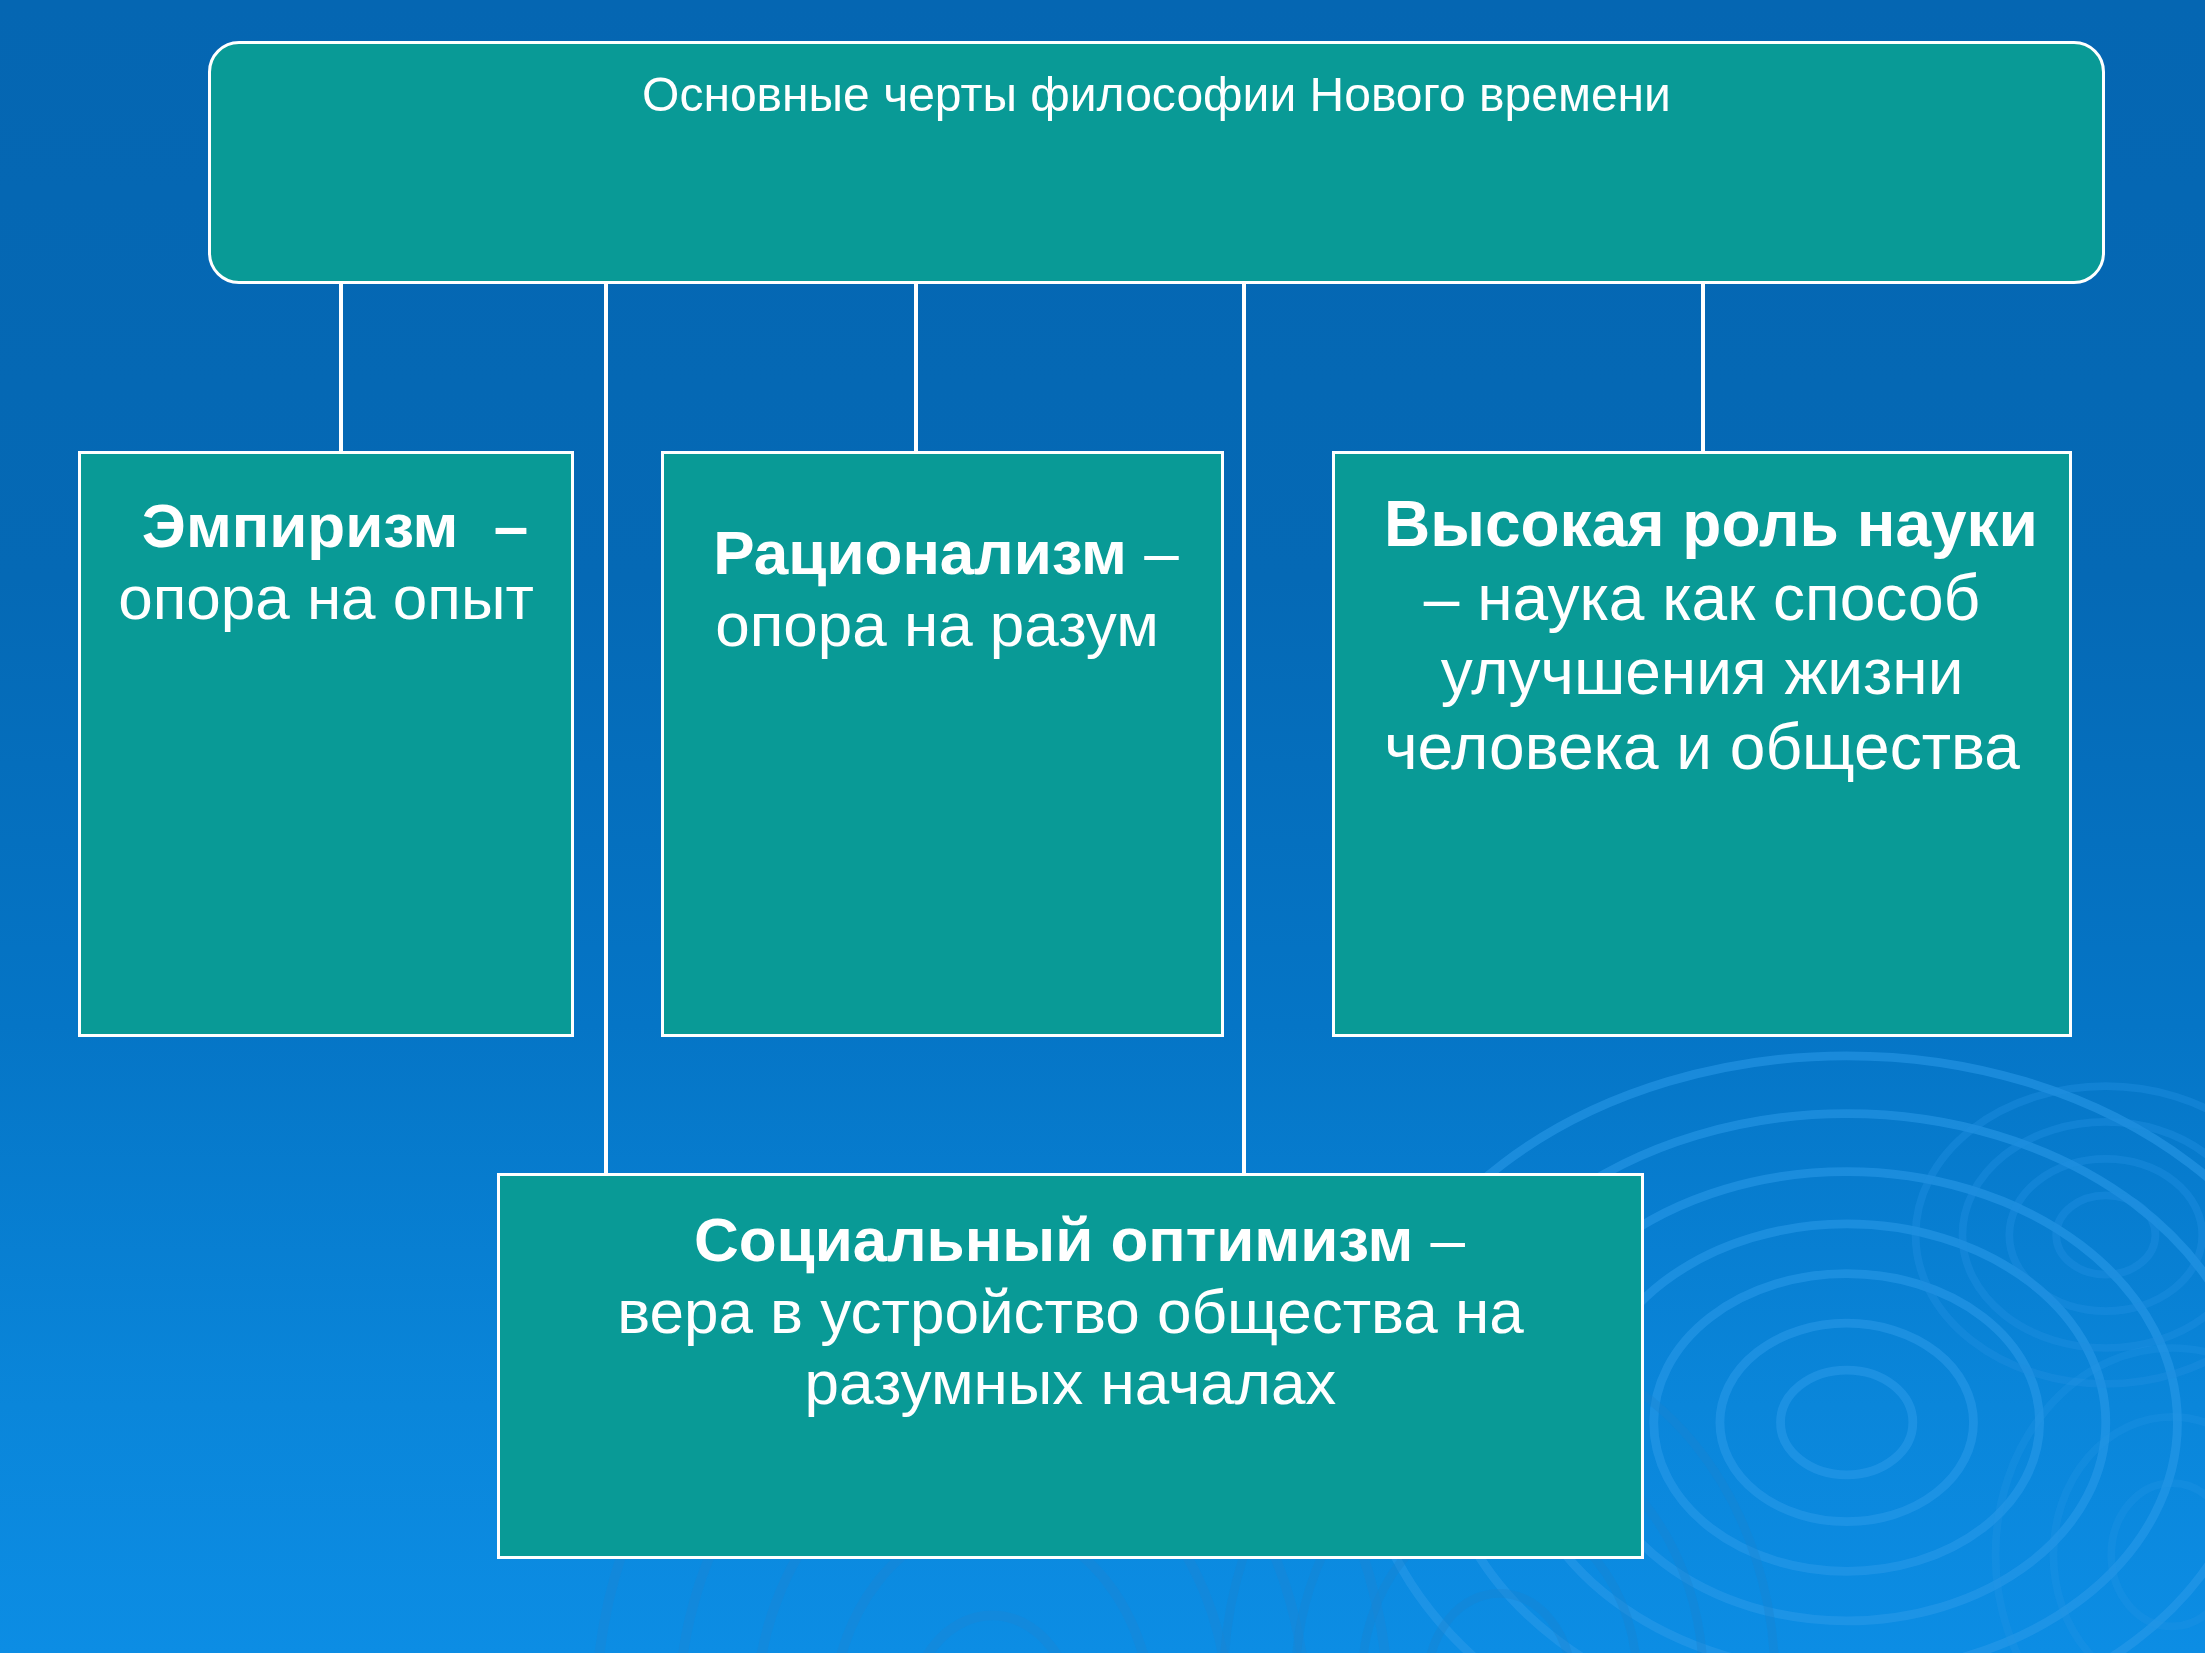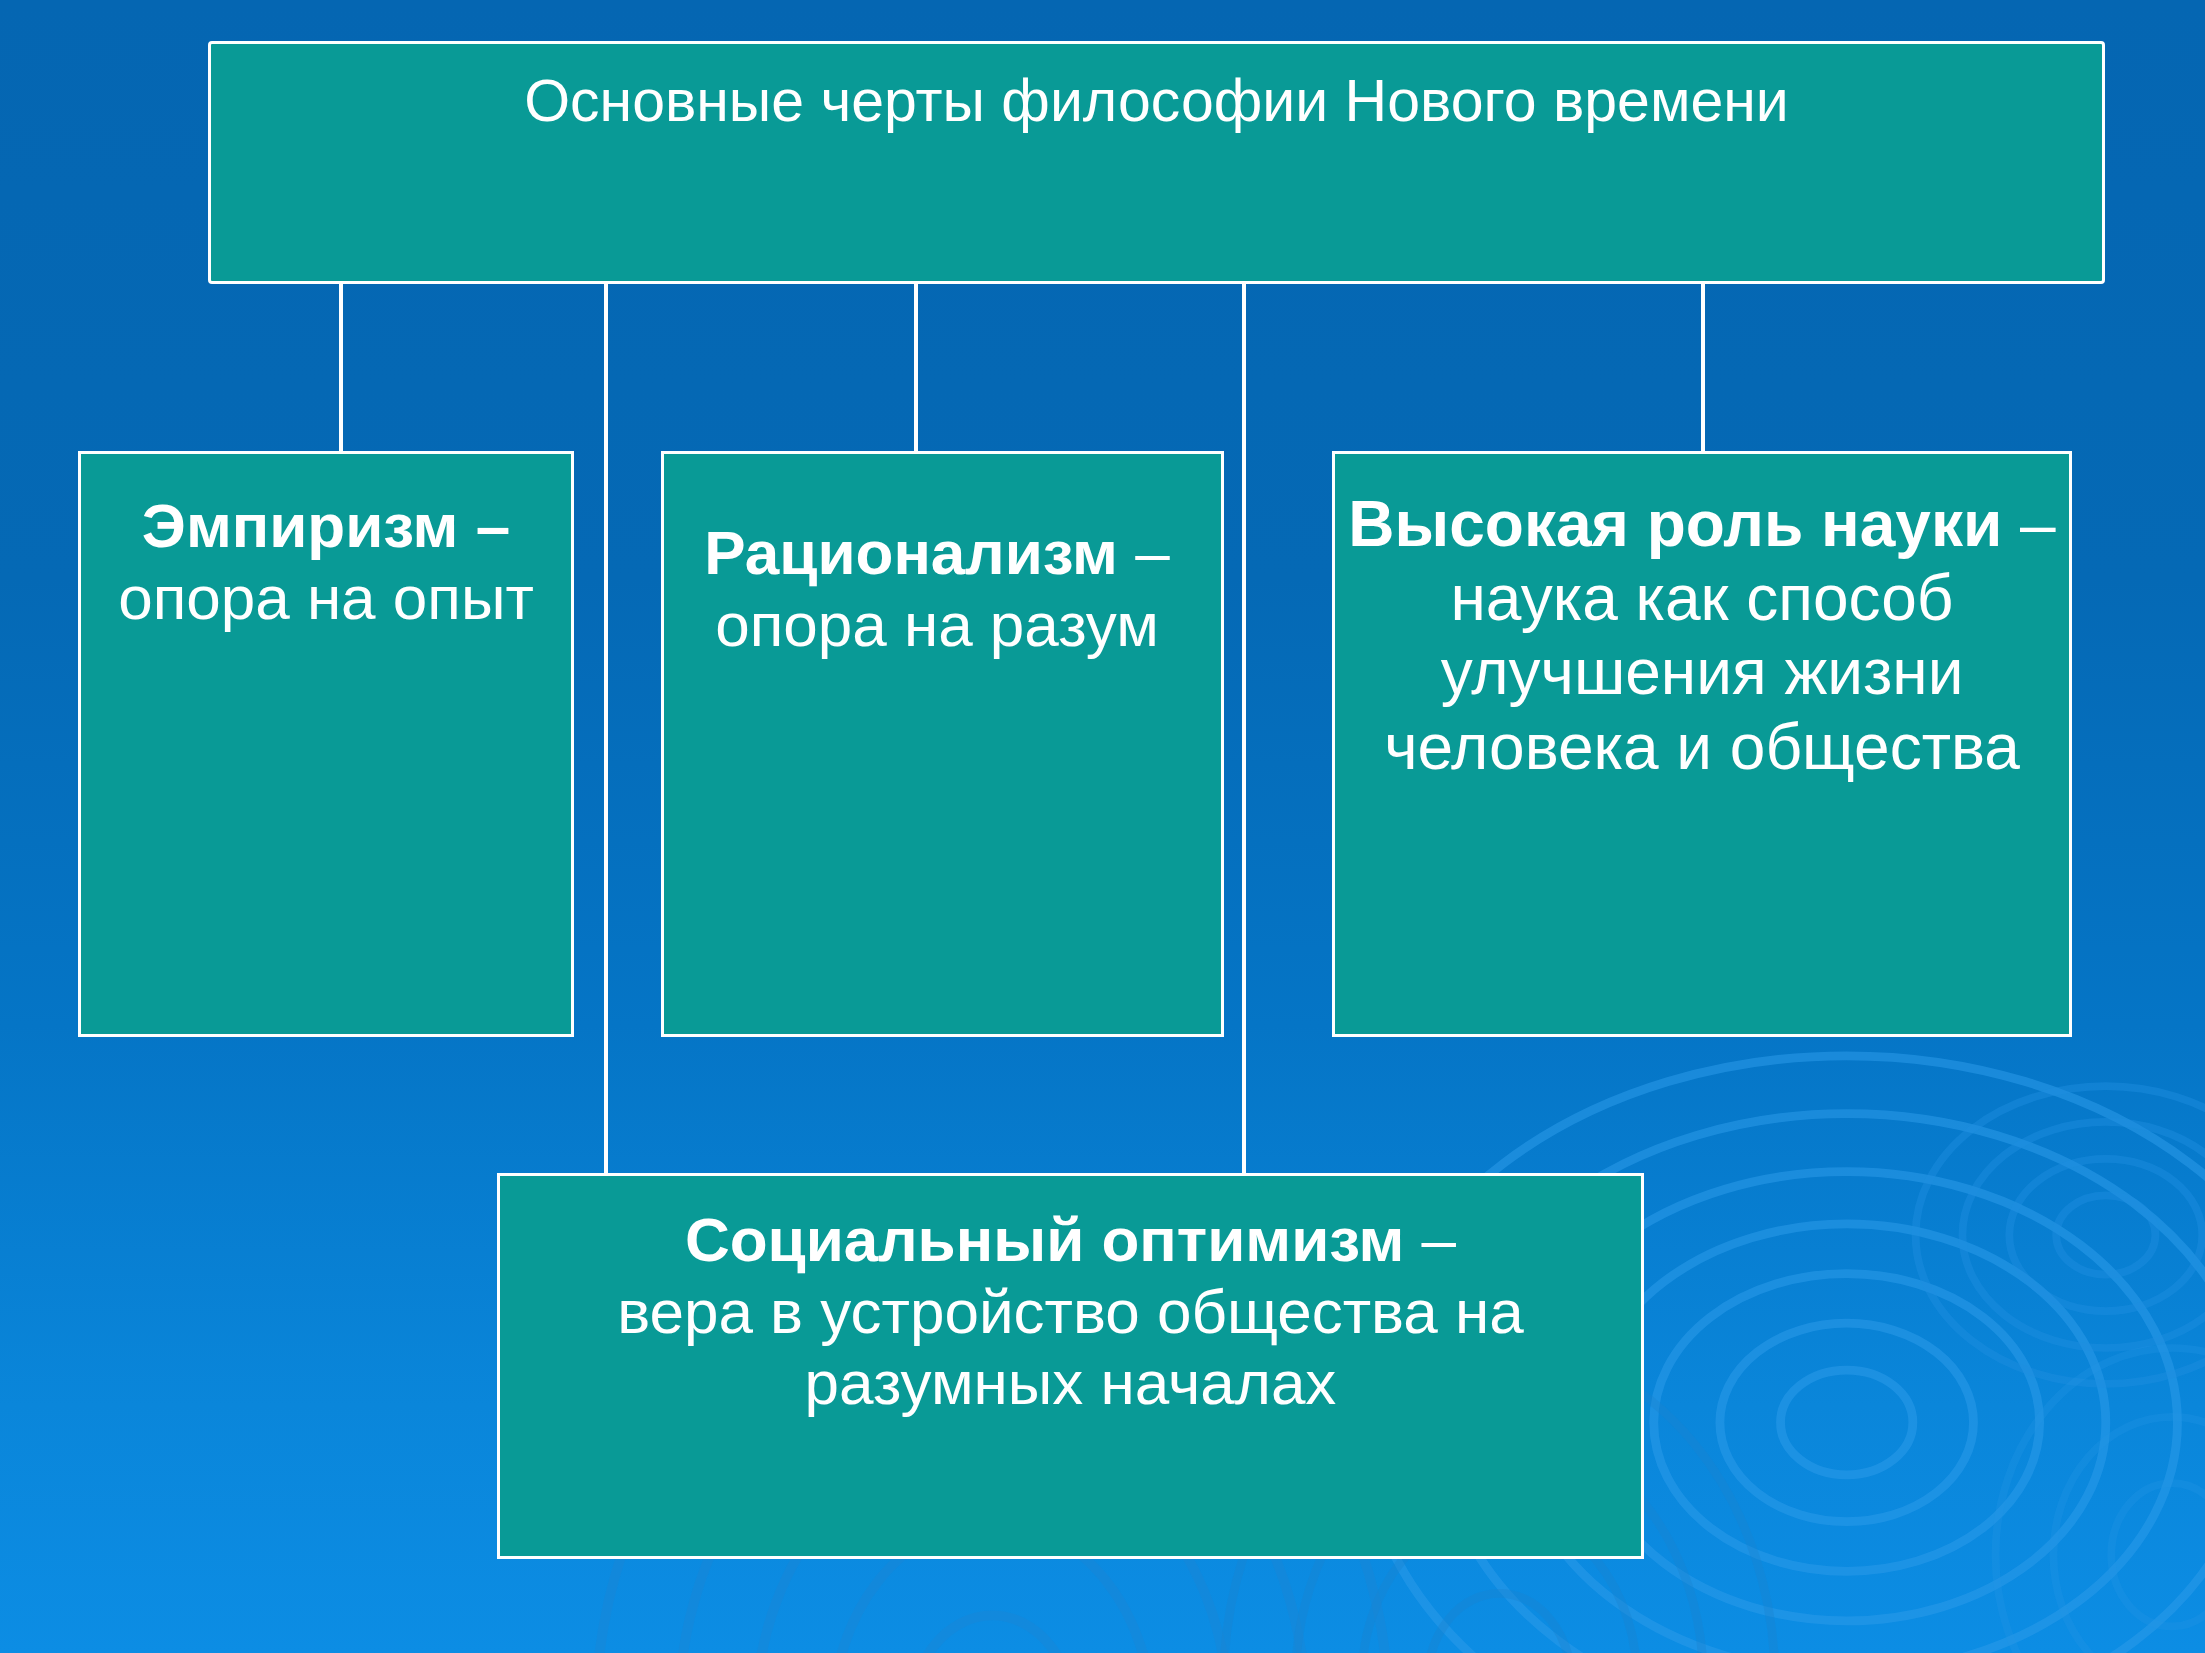--- a/index.html
+++ b/index.html
@@ -35,30 +35,30 @@
     align-items: center;
     justify-content: center;
     text-align: center;
     line-height: 1.16;
   }
   .node .txt {
     width: 100%;
     padding: 0 7.7px;
     box-sizing: border-box;
   }
-  .node b { font-weight: bold; }
+  .node b { font-weight: bold; margin-left: 18px; }
 
   
   #title-node {
     left: 208px;
     top: 41px;
     width: 1897px;
     height: 243px;
-    border-radius: 4px;
-    font-size: 59px;
+    border-radius: 31px;
+    font-size: 48px;
     align-items: flex-start;
   }
   #title-node .txt { padding-top: 23px; }
 
   
   #node-empiricism {
     left: 78px;
     top: 451px;
     width: 496px;
     height: 586px;

